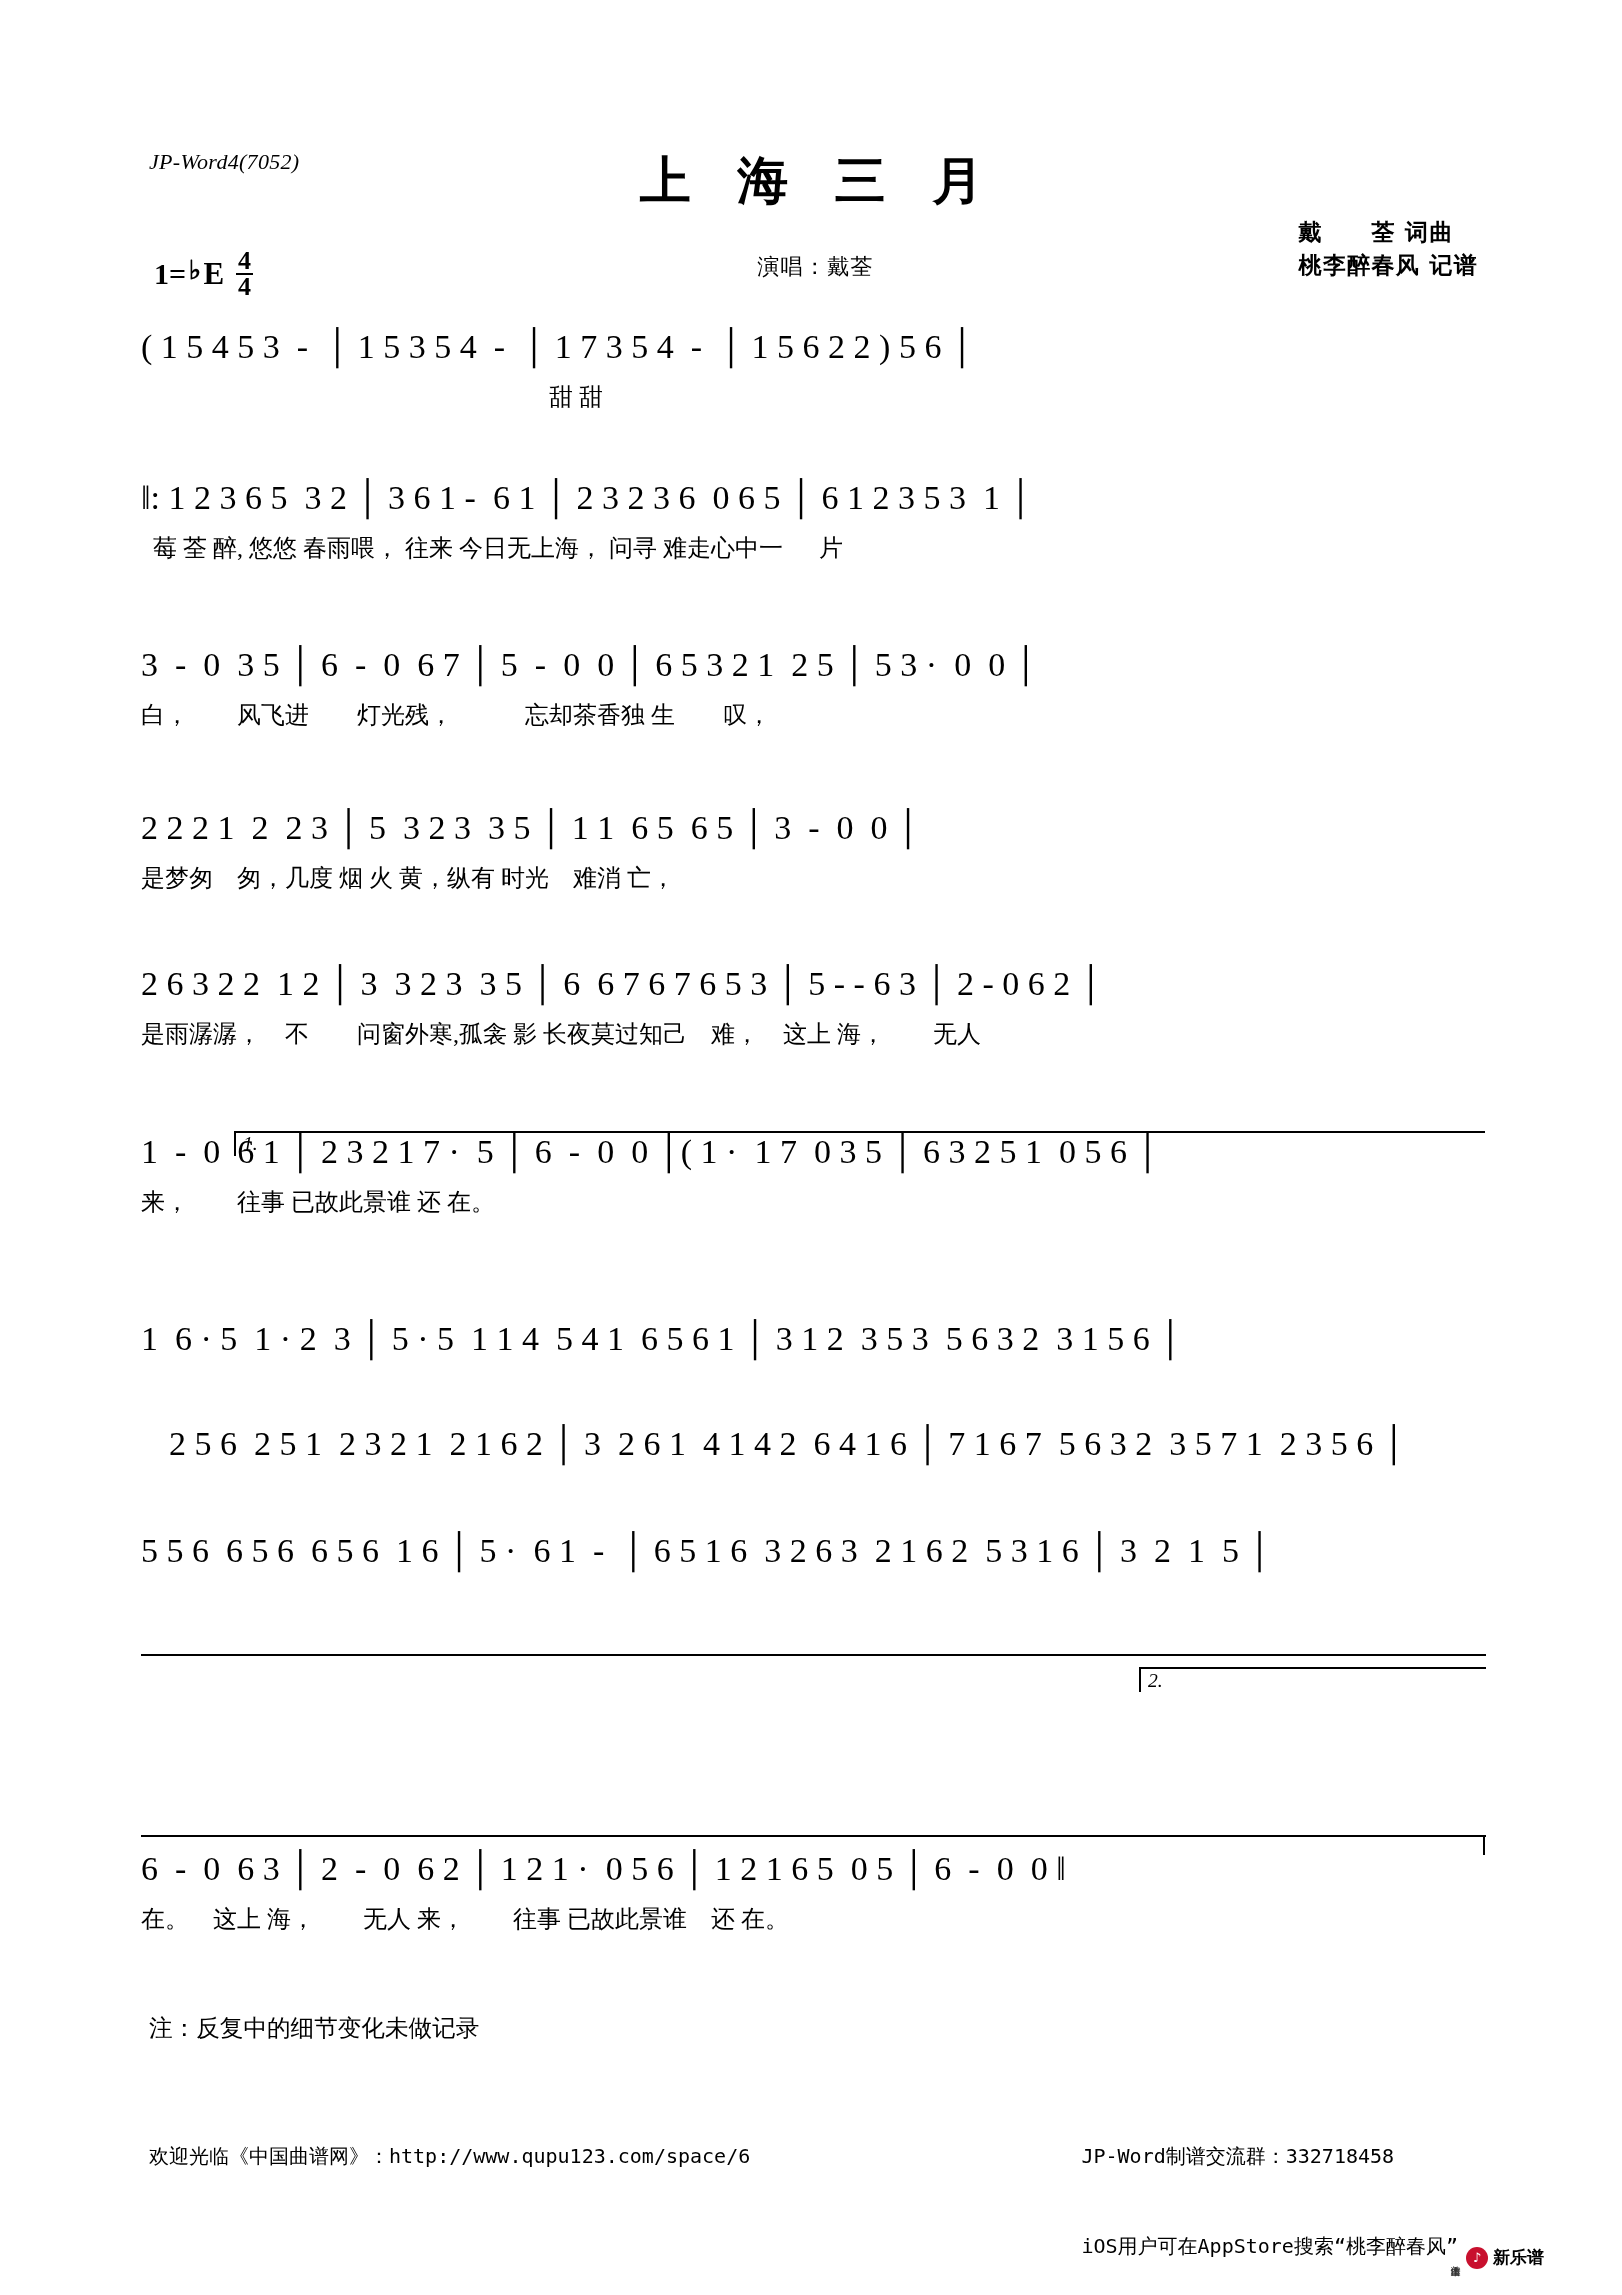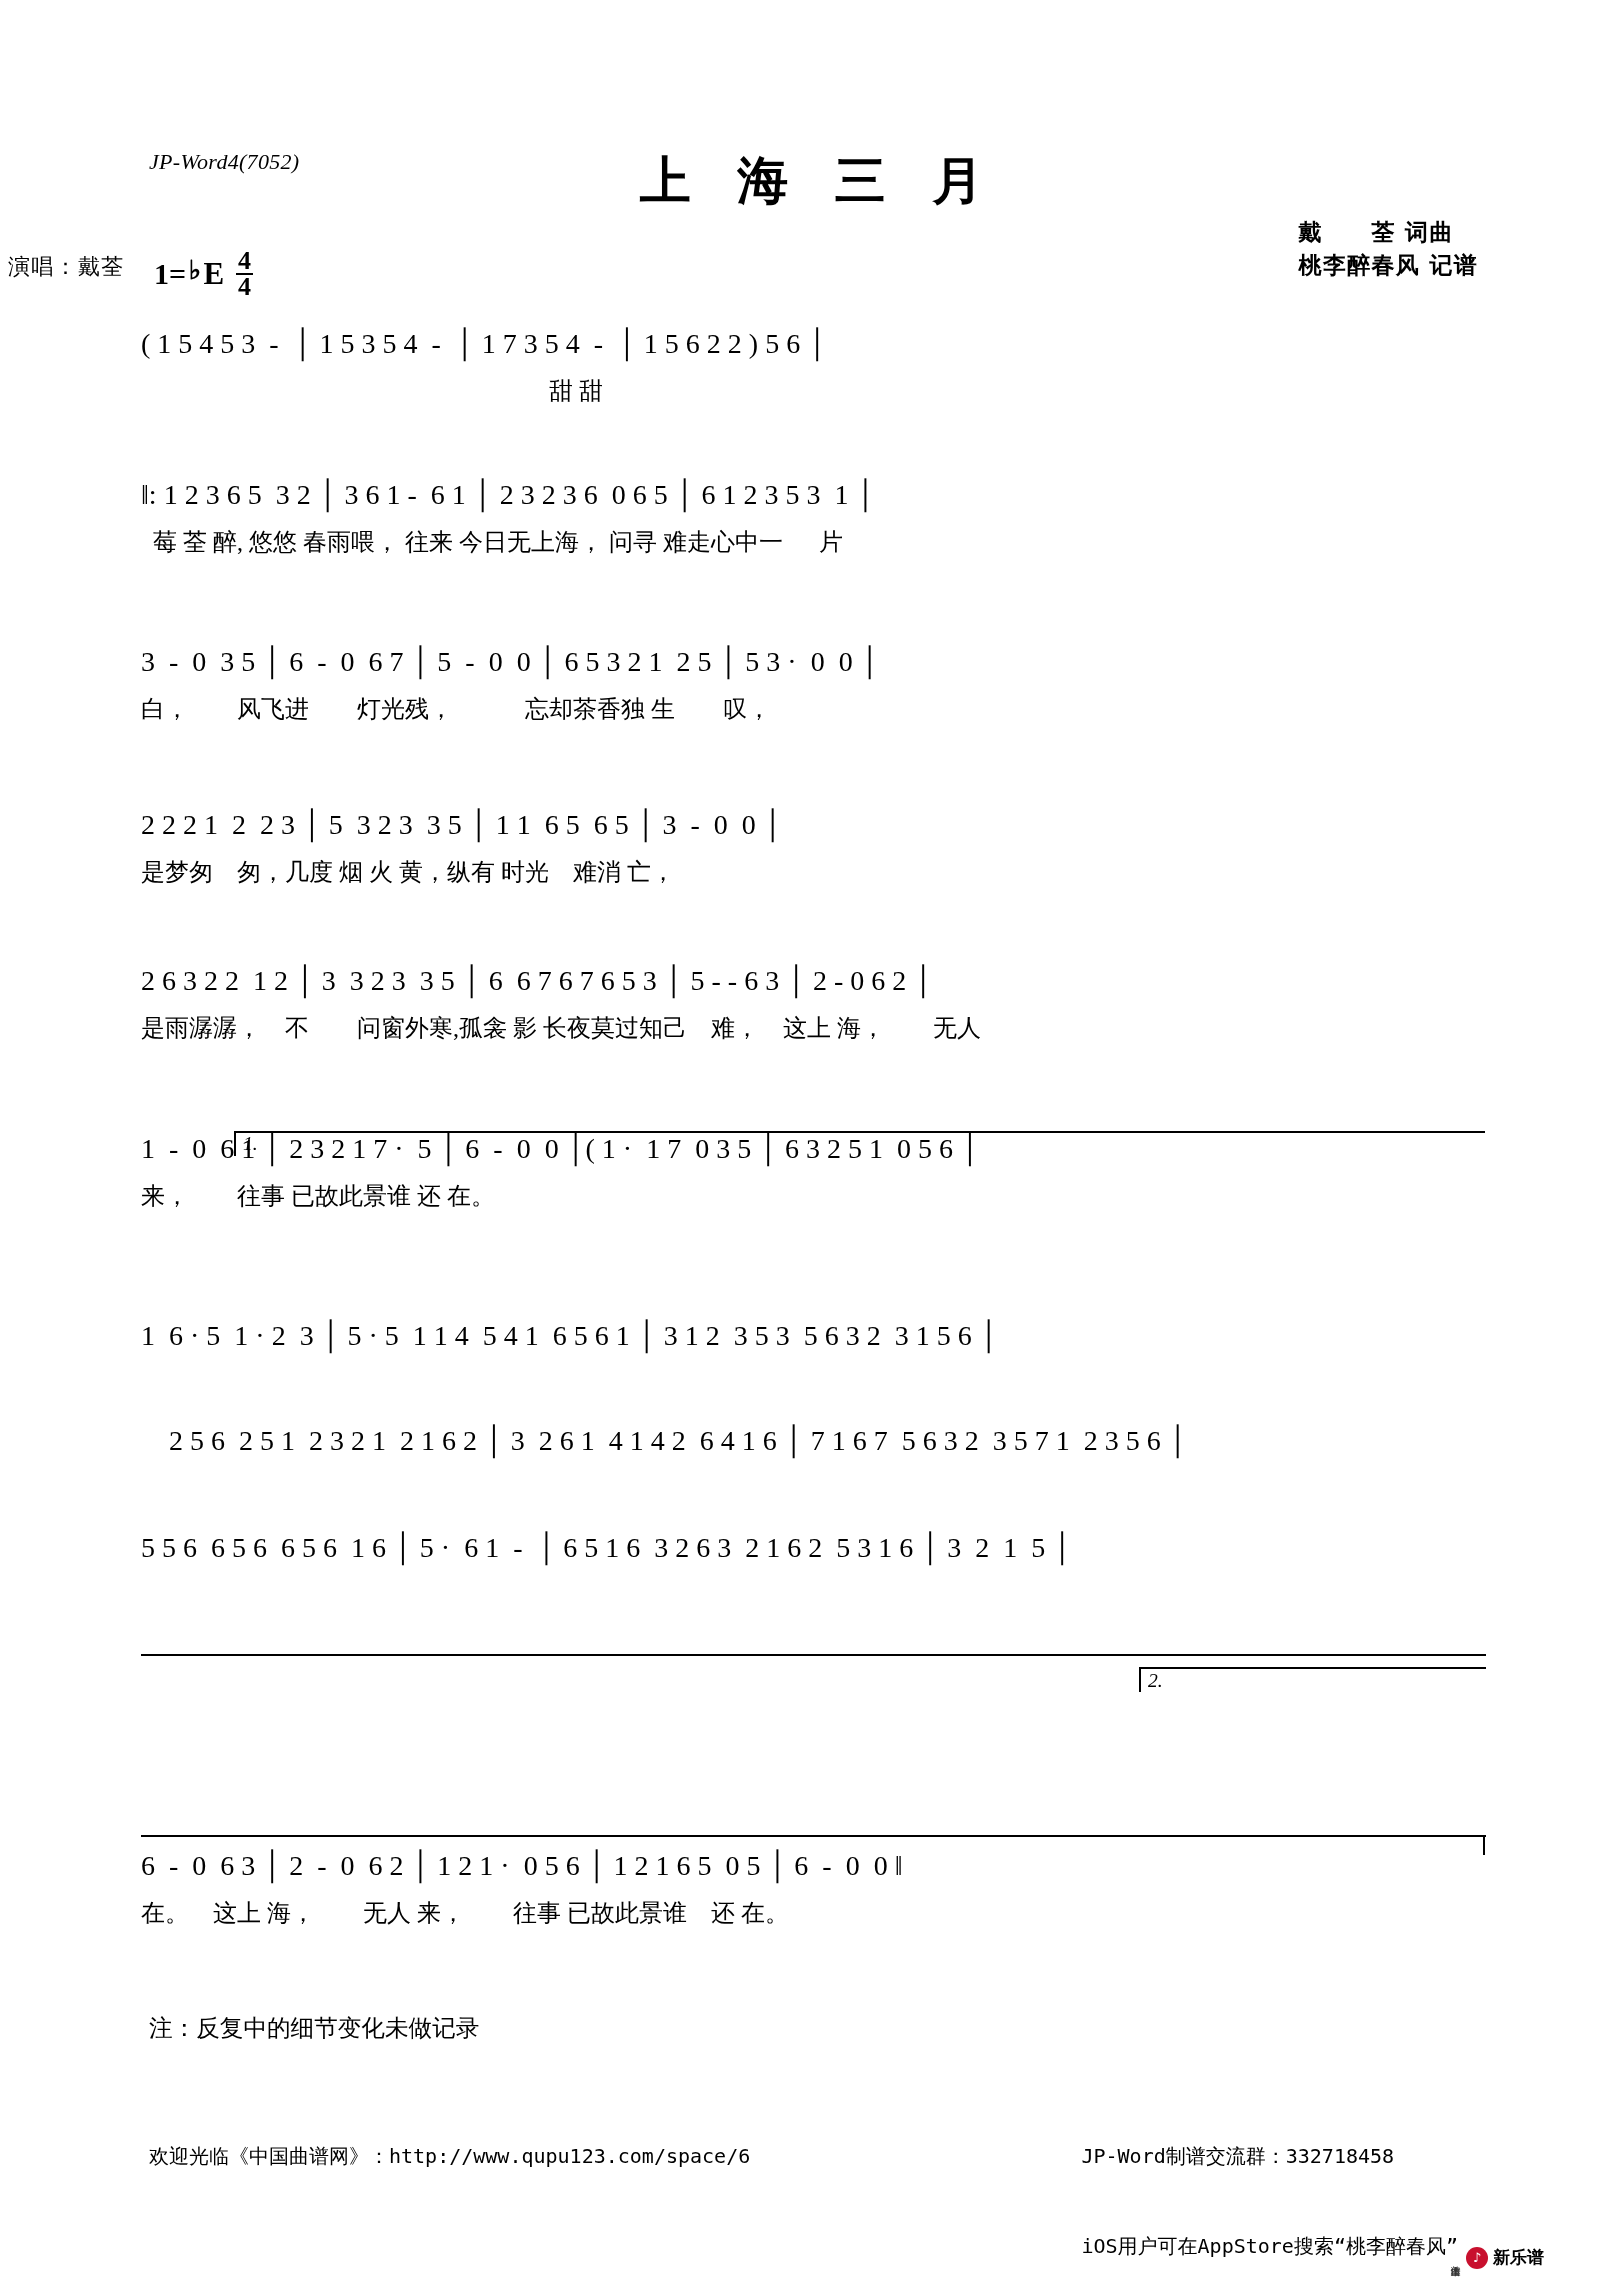--- a/index.html
+++ b/index.html
@@ -43,21 +43,21 @@
     font-weight: bold;
     font-size: 51px;
     letter-spacing: 14.4px;
     text-indent: 14.4px;
   }
   .singer {
     position: absolute;
     left: 8px;
     right: 0;
     top: 252px;
-    text-align: left;
+    text-align: center;
     font-family: "DejaVu Sans", sans-serif;
     font-size: 22px;
     letter-spacing: 1.3px;
   }
   .credits {
     position: absolute;
     right: 145px;
     top: 216px;
     text-align: left;
     font-family: "DejaVu Sans", sans-serif;
@@ -93,21 +93,21 @@
   .timesig .den { display: block; padding: 0 2px;}
 
   
   .system {
     position: absolute;
     left: 141px;
     width: 1345px;
     font-family: "Liberation Serif", serif;
   }
   .notes {
-    font-size: 28px;
+    font-size: 34px;
     letter-spacing: 0px;
     white-space: pre;
     line-height: 1.0;
     position: relative;
   }
   .lyrics {
     font-family: Liberation Serif, serif;
     font-size: 24px;
     white-space: pre;
     margin-top: 21px;

